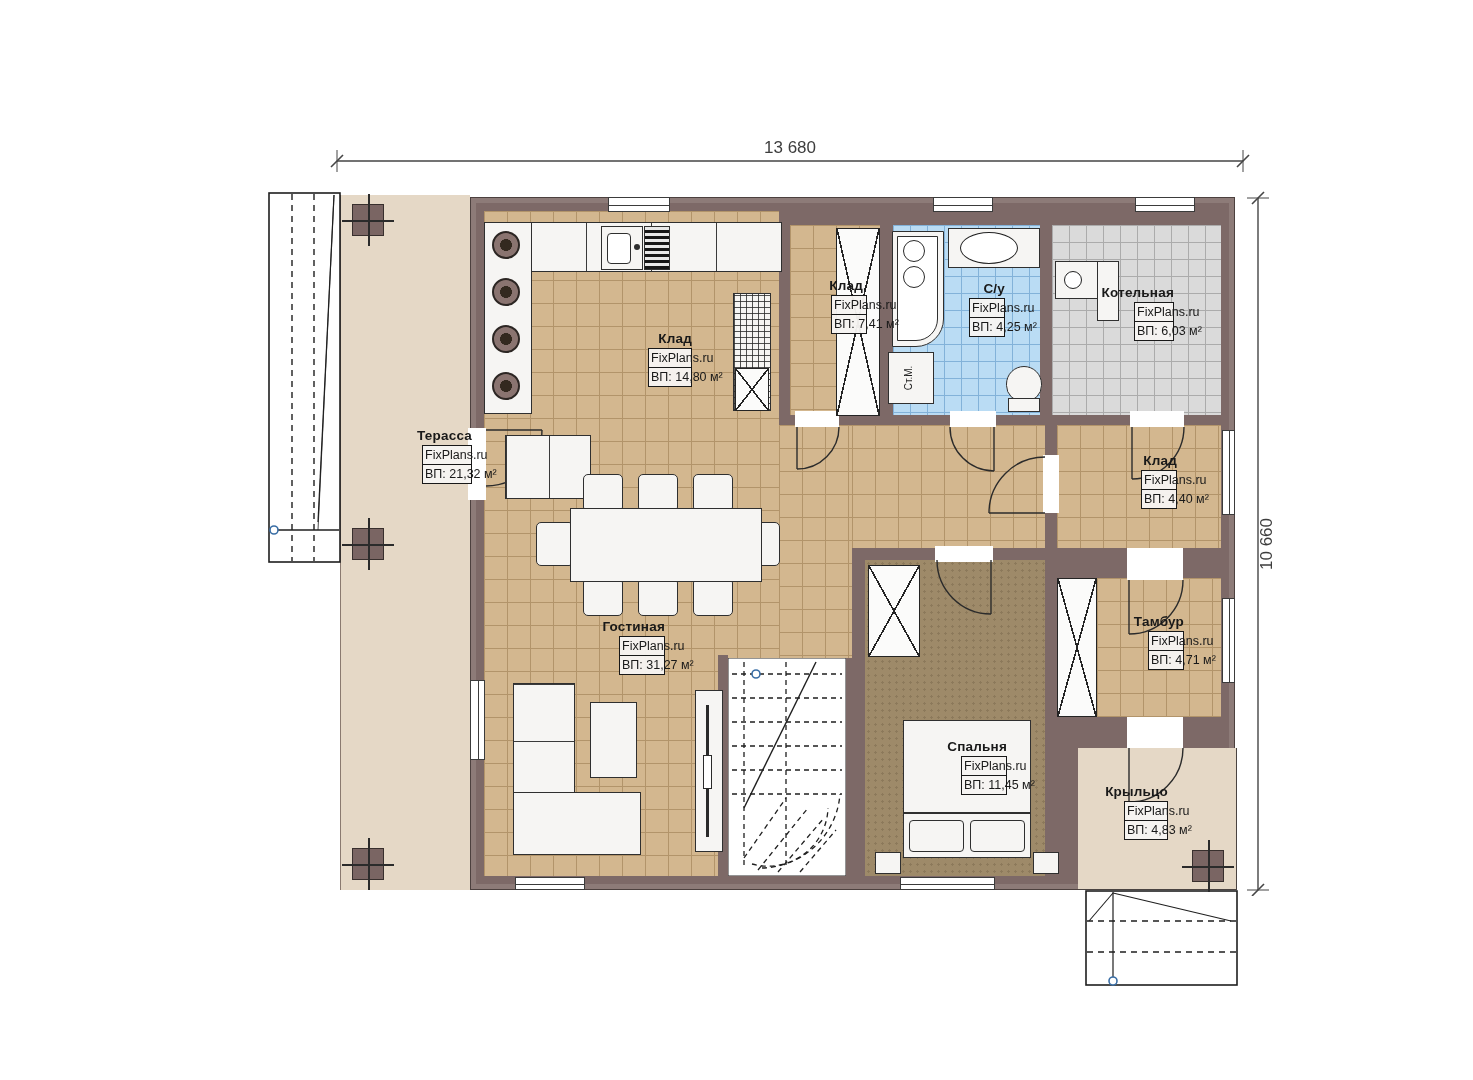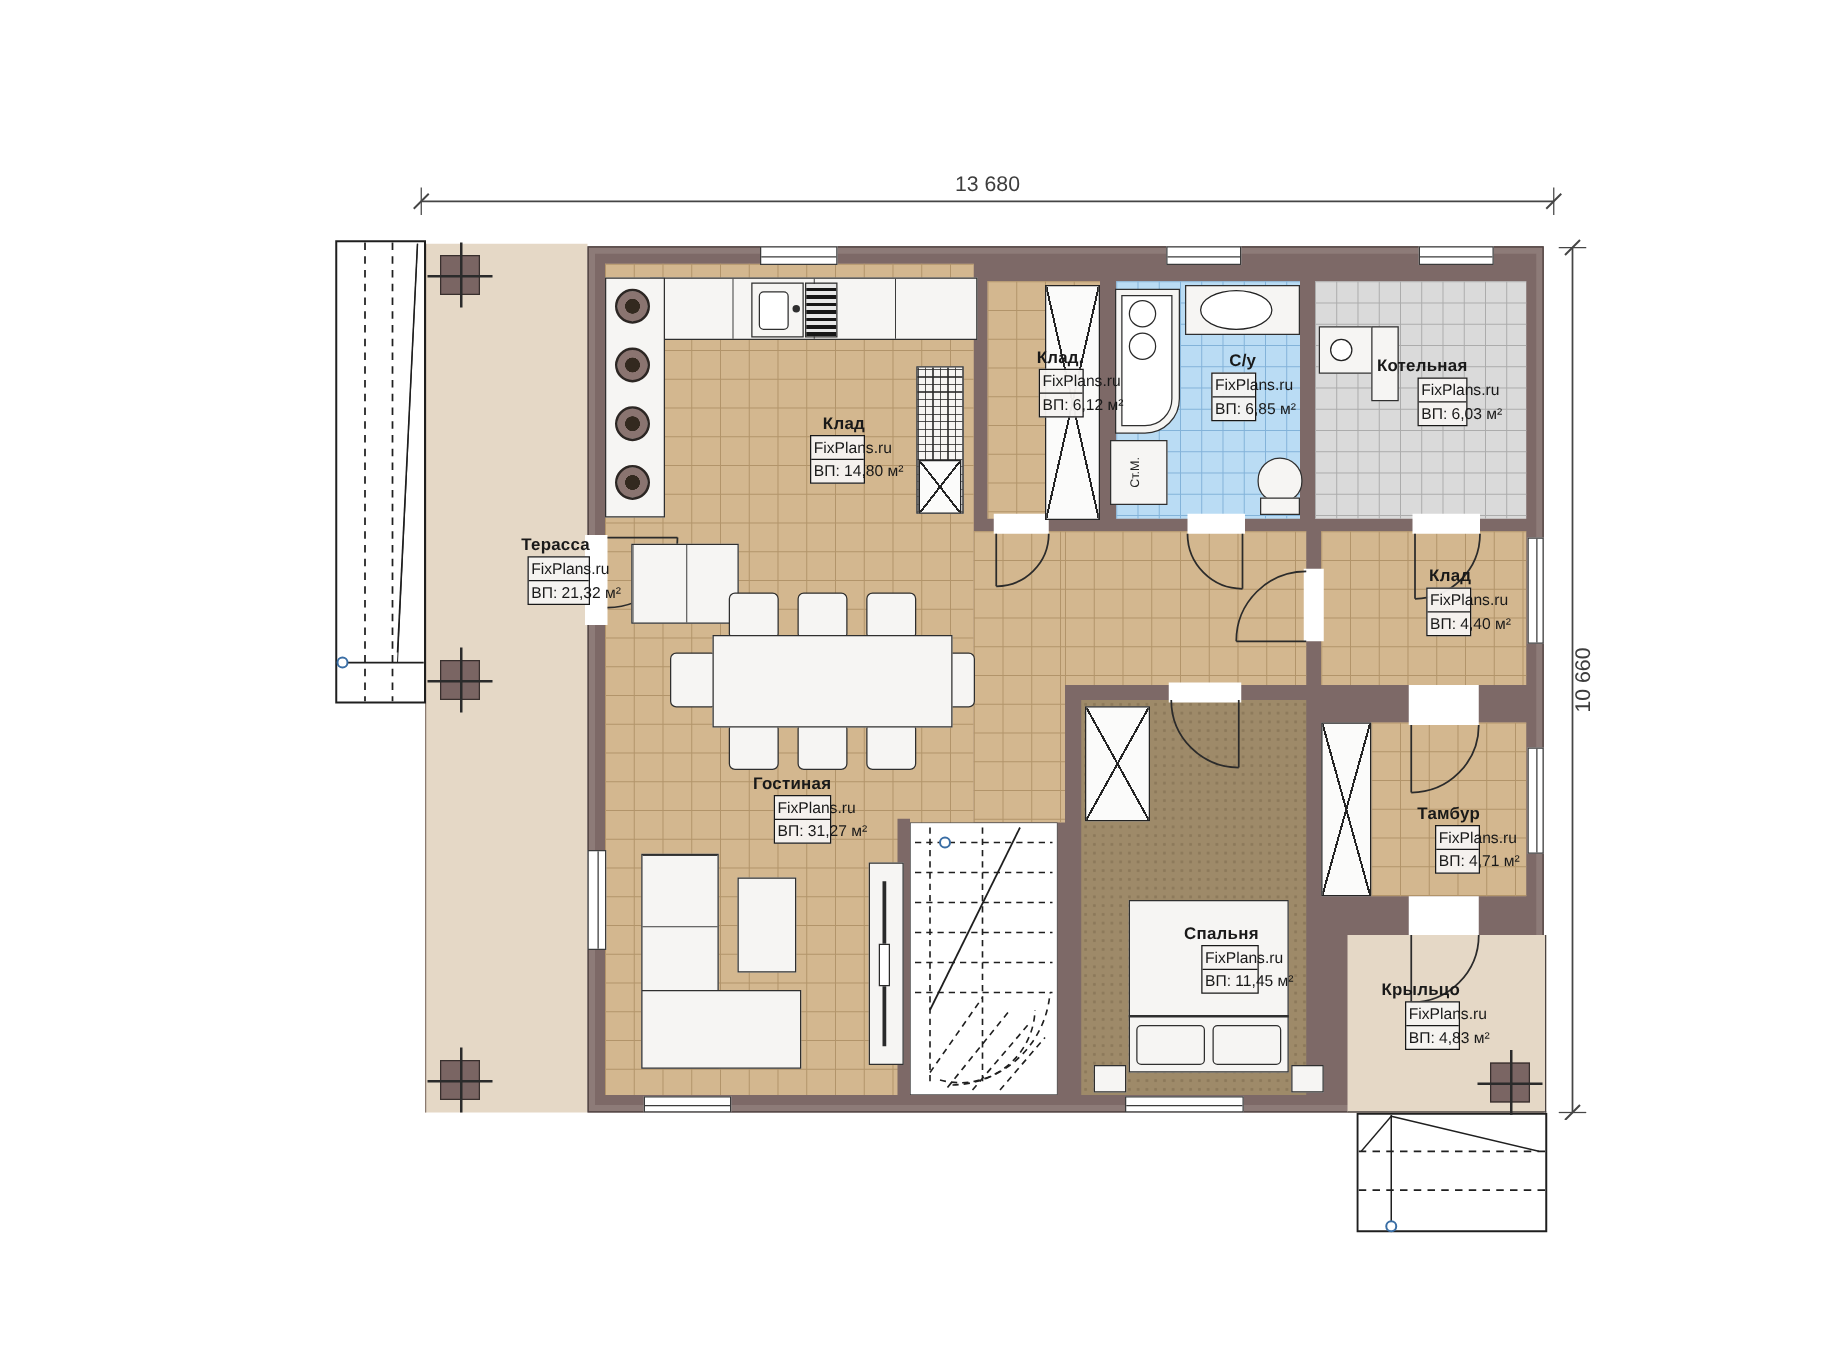--- a/index.html
+++ b/index.html
@@ -226,28 +226,28 @@
     <div class="room-name">Клад</div>
     <div class="room-box">
       <div>FixPlans.ru</div>
       <div>ВП: 14,80 м²</div>
     </div>
   </div>
   <div class="room-label" style="left:783px;top:278px;width:84px">
     <div class="room-name">Клад.</div>
     <div class="room-box">
       <div>FixPlans.ru</div>
-      <div>ВП: 6,12 м²</div>
+      <div>ВП: 7,41 м²</div>
     </div>
   </div>
   <div class="room-label" style="left:921px;top:281px;width:84px">
     <div class="room-name">С/у</div>
     <div class="room-box">
       <div>FixPlans.ru</div>
-      <div>ВП: 6,85 м²</div>
+      <div>ВП: 4,25 м²</div>
     </div>
   </div>
   <div class="room-label" style="left:1086px;top:285px;width:88px">
     <div class="room-name">Котельная</div>
     <div class="room-box">
       <div>FixPlans.ru</div>
       <div>ВП: 6,03 м²</div>
     </div>
   </div>
   <div class="room-label" style="left:1093px;top:453px;width:84px">
@@ -257,21 +257,21 @@
       <div>ВП: 4,40 м²</div>
     </div>
   </div>
   <div class="room-label" style="left:571px;top:619px;width:94px">
     <div class="room-name">Гостиная</div>
     <div class="room-box">
       <div>FixPlans.ru</div>
       <div>ВП: 31,27 м²</div>
     </div>
   </div>
-  <div class="room-label" style="left:1100px;top:643px;width:84px">
+  <div class="room-label" style="left:1100px;top:614px;width:84px">
     <div class="room-name">Тамбур</div>
     <div class="room-box">
       <div>FixPlans.ru</div>
       <div>ВП: 4,71 м²</div>
     </div>
   </div>
   <div class="room-label" style="left:913px;top:739px;width:94px">
     <div class="room-name">Спальня</div>
     <div class="room-box">
       <div>FixPlans.ru</div>

